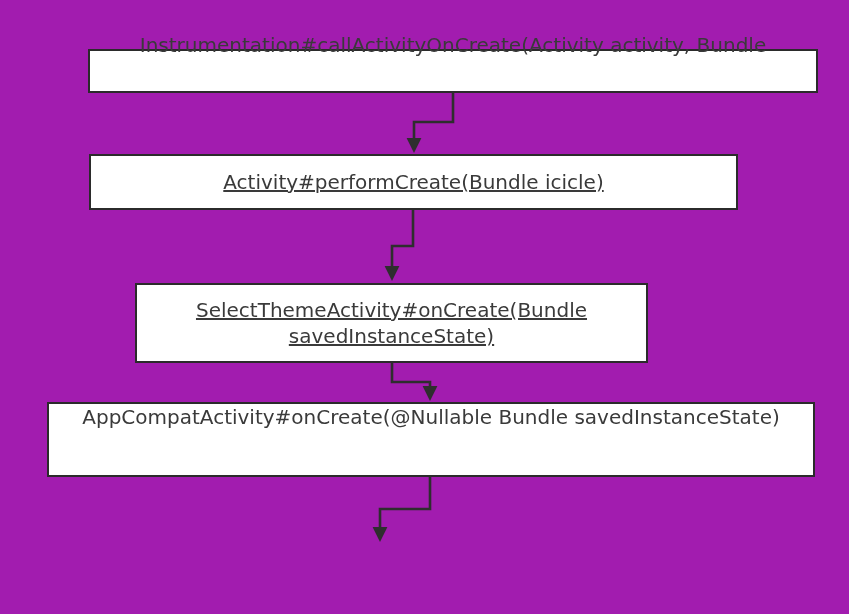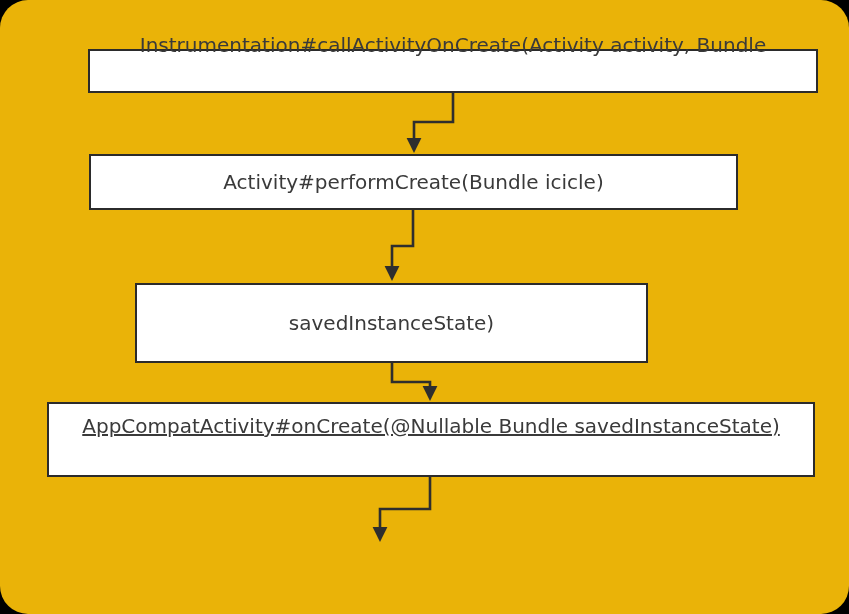--- a/index.html
+++ b/index.html
@@ -10,22 +10,21 @@
     width: 849px;
     height: 614px;
     background: #000000;
     overflow: hidden;
     font-family: "DejaVu Sans", sans-serif;
   }
   .canvas {
     position: relative;
     width: 849px;
     height: 614px;
-    background: #eab308;
-    border-radius: 28px;
+    background: #a21caf;
   }
   .edges {
     position: absolute;
     left: 0;
     top: 0;
     width: 849px;
     height: 614px;
     pointer-events: none;
   }
   .node {
@@ -52,25 +51,24 @@
   #n1 .label {
     position: absolute;
     left: 0;
     top: -19px;
   }
   
   #n2, #n3, #n5 {
     display: flex;
     align-items: center;
     justify-content: flex-end;
+    text-decoration: underline;
   }
   
   #n4 {
-    padding-top: 9px;
-    text-decoration: underline;
   }
   .edge-line {
     fill: none;
     stroke: #2e2e2e;
     stroke-width: 2.6;
   }
   .edge-head {
     fill: #2e2e2e;
     stroke: none;
   }
@@ -107,20 +105,21 @@
 
   <div class="node" id="n2" style="left:89px; top:154px; width:649px; height:56px;">
     <div class="label">
       <span class="line">Activity#performCreate(Bundle icicle)</span>
 
     </div>
   </div>
 
   <div class="node" id="n3" style="left:135px; top:283px; width:513px; height:80px;">
     <div class="label">
+      <span class="line">SelectThemeActivity#onCreate(Bundle</span>
       <span class="line">savedInstanceState)</span>
     </div>
   </div>
 
   <div class="node" id="n4" style="left:47px; top:402px; width:768px; height:75px;">
     <div class="label">
       <span class="line">AppCompatActivity#onCreate(@Nullable Bundle savedInstanceState)</span>
 
     </div>
   </div>

